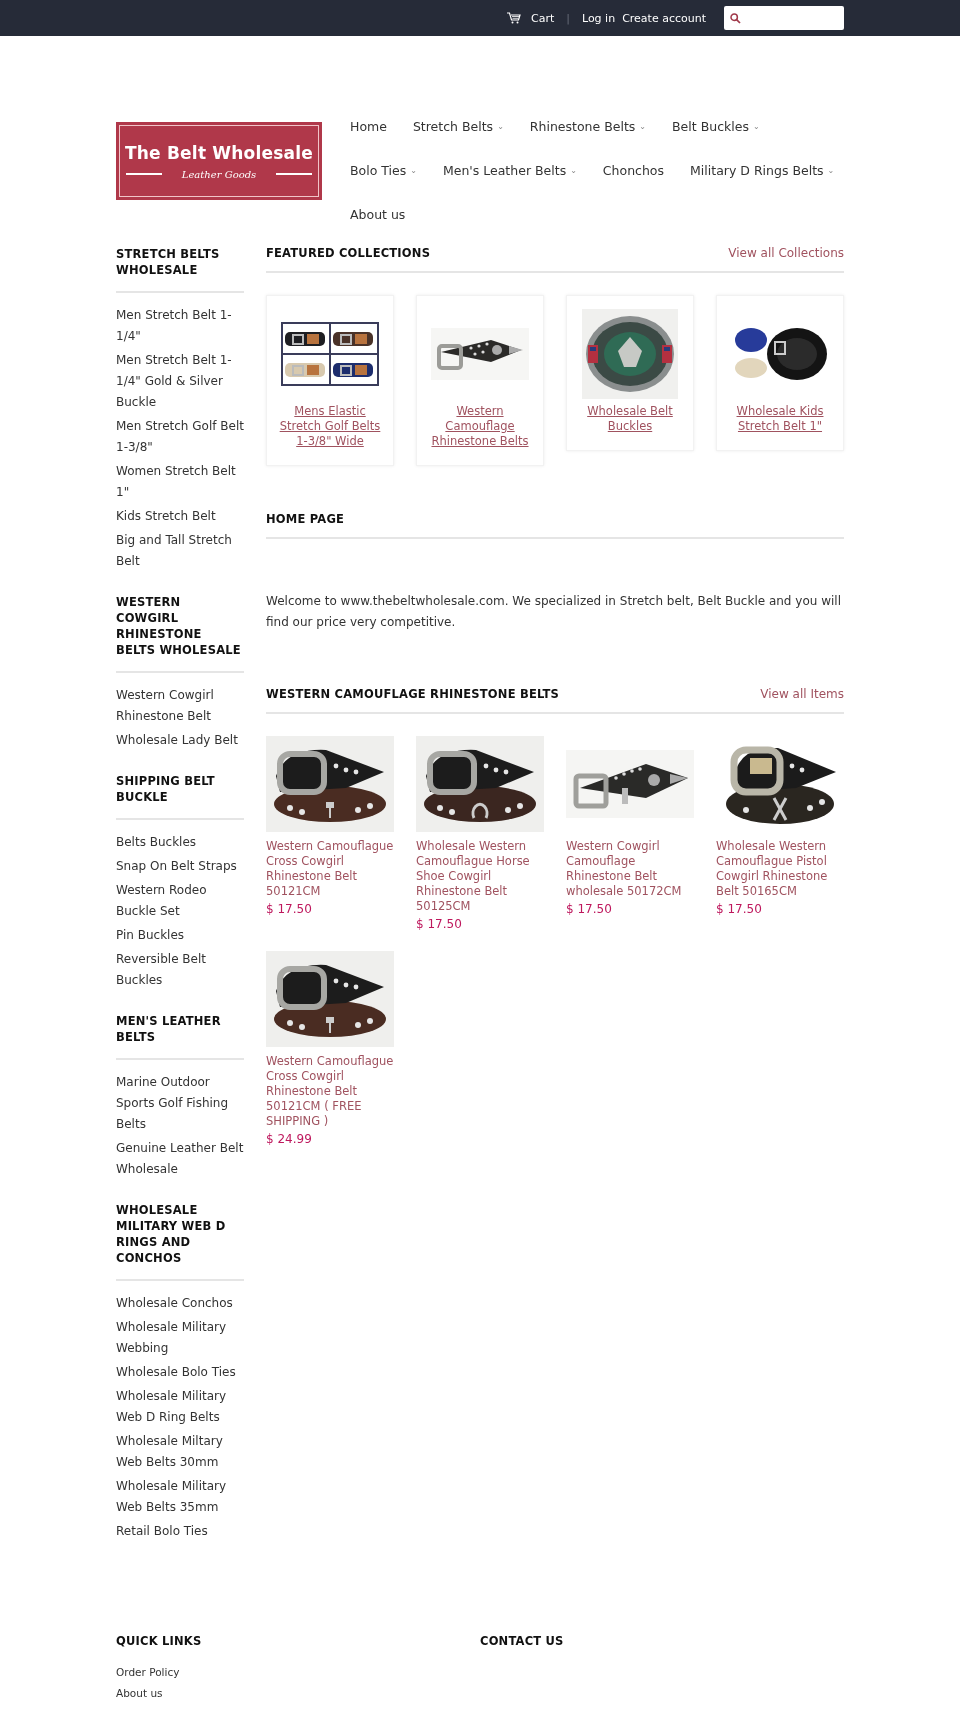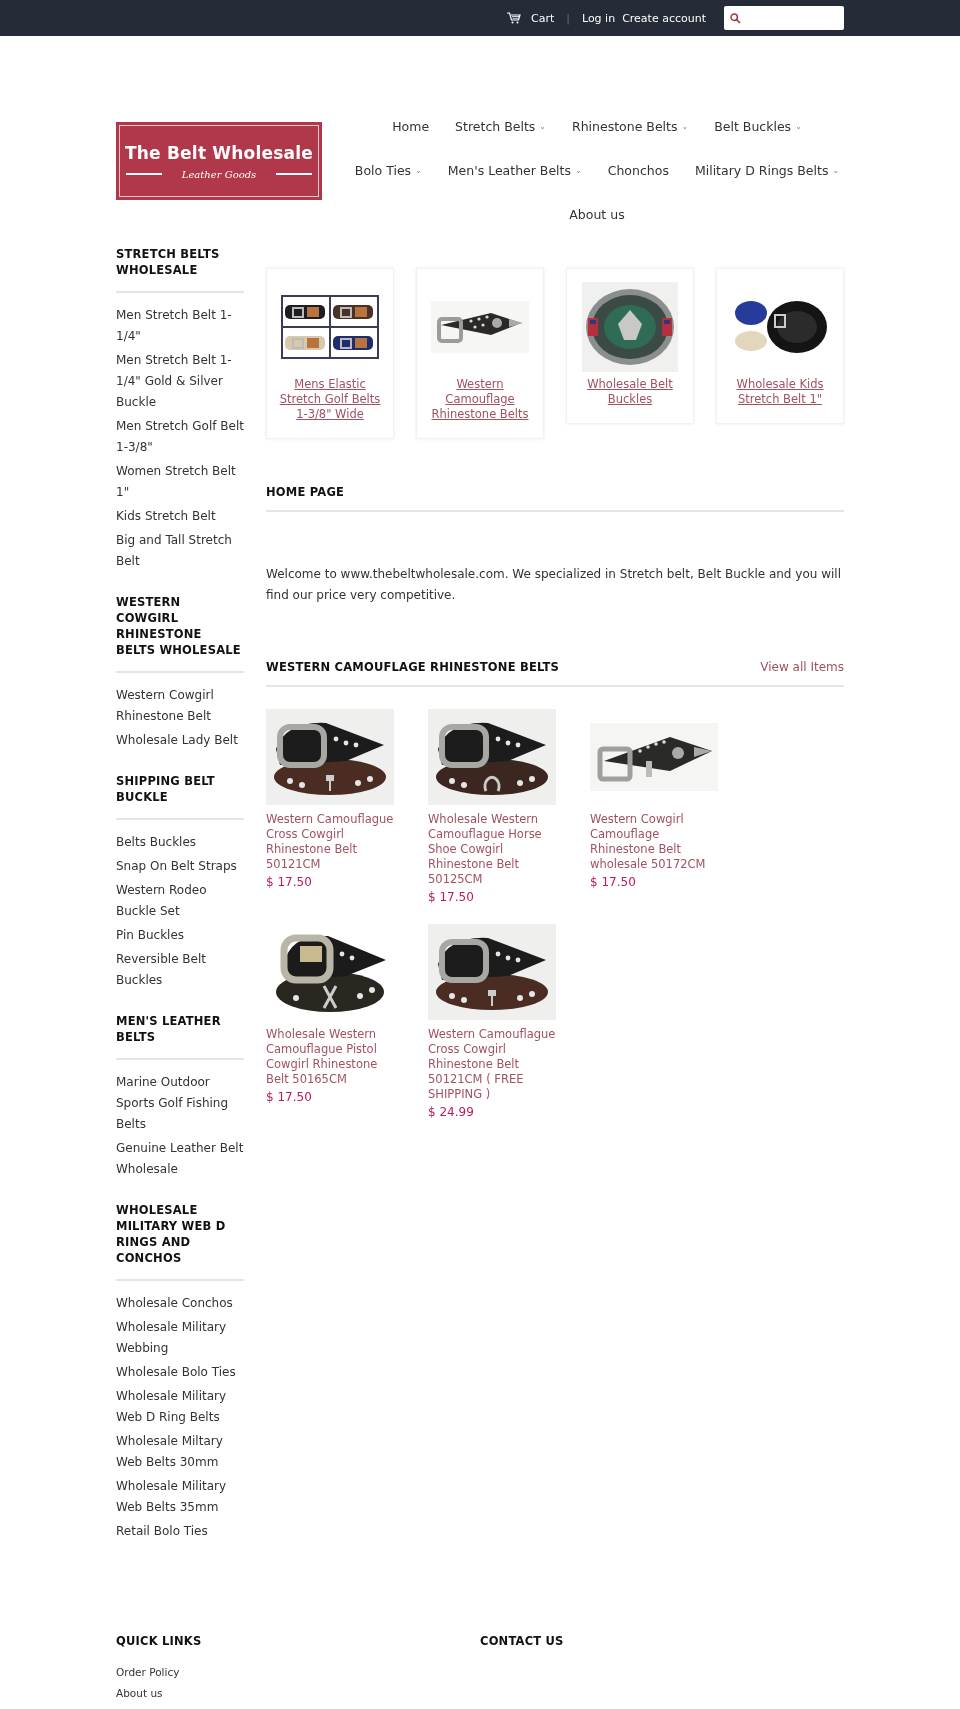--- a/index.html
+++ b/index.html
@@ -18,21 +18,21 @@
 
   
   .header { position: relative; height: 170px; }
   .logo { position: absolute; left: 116px; top: 86px; width: 206px; height: 78px; background: #b0384a; padding: 3px; }
   .logo .frame { border: 1.5px solid #f1c4c8; width: 100%; height: 100%; display: flex; flex-direction: column; align-items: center; justify-content: center; }
   .logo .t1 { color: #fff; font-family: "DejaVu Sans", sans-serif; font-weight: bold; font-size: 17px; letter-spacing: 0.2px; }
   .logo .t2 { color: #fff; font-family: "DejaVu Serif", serif; font-style: italic; font-size: 10px; margin-top: 6px; display: flex; align-items: center; gap: 20px; }
   .logo .t2 .line { width: 36px; height: 1.5px; background: #fff; display: inline-block; }
 
   .nav { position: absolute; right: 116px; top: 68px; width: 520px; }
-  .nav .row { display: flex; justify-content: center; height: 44px; align-items: center; }
+  .nav .row { display: flex; justify-content: flex-start; height: 44px; align-items: center; }
   .nav .item { color: #333; font-size: 12.5px; margin-left: 26px; display: flex; align-items: center; }
   .nav .chev { font-size: 8px; color: #888; margin-left: 4px; }
 
   
   .page { position: relative; width: 728px; margin-left: 116px; display: flex; margin-top: 40px; }
   .sidebar { width: 128px; }
   .main { width: 578px; margin-left: 22px; }
 
   .side-head { font-size: 11.5px; font-weight: bold; color: #111; line-height: 16px; letter-spacing: 0.2px; padding-bottom: 13px; border-bottom: 2px solid #e5e5e5; margin-bottom: 12px; }
   .side-list { margin-bottom: 22px; }
@@ -42,21 +42,21 @@
   .sec-head h2 { font-size: 11.5px; font-weight: bold; color: #111; letter-spacing: 0.2px; }
   .sec-head a { font-size: 12px; color: #a0525f; }
 
   .collections { display: flex; justify-content: space-between; margin-top: 22px; align-items: flex-start; }
   .coll { width: 128px; box-shadow: 0 0 3px rgba(0,0,0,0.08); border: 1px solid #f2f2f2; padding: 14px 10px 16px; text-align: center; }
   .coll .img { width: 100px; height: 88px; margin: 0 auto 6px; display: flex; align-items: center; justify-content: center; }
   .coll .title { color: #a0525f; font-size: 11.5px; line-height: 15px; text-decoration: underline; }
 
   .welcome { margin-top: 52px; font-size: 12px; line-height: 21px; color: #333; }
 
-  .products { display: flex; flex-wrap: wrap; margin-top: 22px; gap: 20px 34px; }
+  .products { display: flex; flex-wrap: wrap; margin-top: 22px; gap: 20px 22px; }
   .prod { width: 128px; }
   .prod .img { width: 128px; height: 96px; display: flex; align-items: center; justify-content: center; background: #f4f4f2; }
   .prod .title { color: #a0525f; font-size: 11.5px; line-height: 15px; margin-top: 7px; }
   .prod .price { font-size: 12px; font-weight: normal; color: #be185d; margin-top: 3px; }
 
   
   .footer { width: 728px; margin-left: 116px; margin-top: 70px; }
   .footer .cols { display: flex; }
   .footer .col { width: 376px; }
   .footer h3 { font-size: 11.5px; font-weight: bold; color: #111; margin-bottom: 14px; letter-spacing: 0.2px; }
@@ -190,20 +190,24 @@
         <a>Wholesale Military Web D Ring Belts</a>
         <a>Wholesale Miltary Web Belts 30mm</a>
         <a>Wholesale Military Web Belts 35mm</a>
         <a>Retail Bolo Ties</a>
       </div>
     </div>
   </aside>
 
   <main class="main">
 
+    <div class="sec-head">
+      <h2>FEATURED COLLECTIONS</h2>
+      <a>View all Collections</a>
+    </div>
     <div class="collections">
       <a class="coll">
         <div class="img">
           <svg width="98" height="64" viewBox="0 0 98 64">
               <rect x="0" y="0" width="98" height="64" fill="#3a3c5a"></rect>
               <rect x="2" y="2" width="46" height="29" fill="#fff"></rect>
               <rect x="50" y="2" width="46" height="29" fill="#fff"></rect>
               <rect x="2" y="33" width="46" height="29" fill="#fff"></rect>
               <rect x="50" y="33" width="46" height="29" fill="#fff"></rect>
               <rect x="4" y="10" width="40" height="14" rx="5" fill="#1e1e22"></rect>

